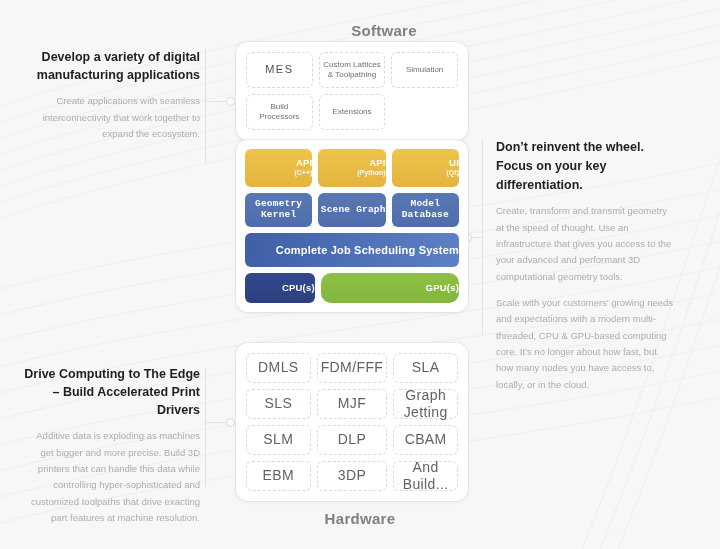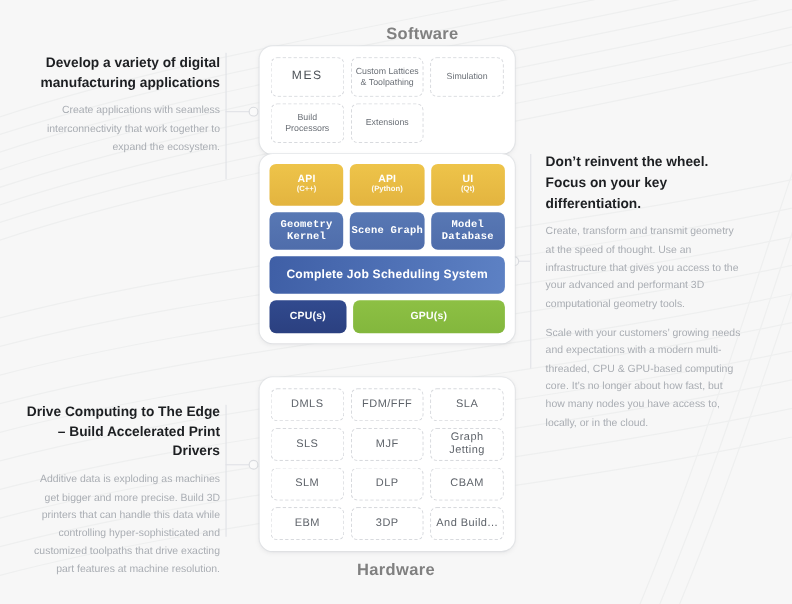--- a/index.html
+++ b/index.html
@@ -38,28 +38,28 @@
   #software-grid{grid-template-columns:repeat(3,1fr);grid-auto-rows:36px;}
   #hardware-grid{grid-template-columns:repeat(3,1fr);grid-auto-rows:30px;}
   .tile{
     border:1px dashed #d8dade;border-radius:6px;
     display:flex;align-items:center;justify-content:center;text-align:center;
     font-size:8px;color:#6a6f76;line-height:1.25;padding:2px 3px;
     box-sizing:border-box;
   }
   #software-grid .tile{font-size:8px;}
   #software-grid .tile.mes{font-size:11px;letter-spacing:1.5px;color:#4c5157;}
-  #hardware-grid .tile{font-size:10px;letter-spacing:.4px;color:#5e636a;}
+  #hardware-grid .tile{font-size:14px;letter-spacing:.4px;color:#5e636a;}
 
   
   .stack-row{display:flex;gap:6px;margin-bottom:6px;}
   .stack-row:last-child{margin-bottom:0;}
   .blk{
     border-radius:6px;display:flex;flex-direction:column;
-    align-items:center;justify-content:center;text-align:center;
+    align-items:flex-end;justify-content:center;text-align:center;
     color:#fff;box-sizing:border-box;
   }
   .blk .t1{font-size:9.5px;font-weight:bold;line-height:1.15;letter-spacing:.2px;}
   .blk .t2{font-size:7px;font-weight:bold;opacity:.92;line-height:1.2;}
   .blk.tall{height:38px;}
   .blk.mid{height:34px;font-family:Liberation Mono, monospace;}
   .blk.wide{height:30px;}
   .blk.eq{flex:1;}
 
   .c-amber{background:linear-gradient(180deg,#eec44a,#e3b43f);}
@@ -183,21 +183,21 @@
       <div class="blk c-sched eq">
         <span class="t1">Complete Job Scheduling System</span>
       </div>
     </div>
 
 
     <div class="stack-row">
       <div class="blk c-navy wide" style="flex:1.04;">
         <span class="t1">CPU(s)</span>
       </div>
-      <div class="blk c-green wide" style="flex:2.06;">
+      <div class="blk c-green wide" style="flex:2.06;border-radius:10px;">
         <span class="t1">GPU(s)</span>
       </div>
     </div>
 
   </div>
 
   <div class="card" id="card-hardware">
     <div class="tile-grid" id="hardware-grid">
       <div class="tile">DMLS</div>
       <div class="tile">FDM/FFF</div>

